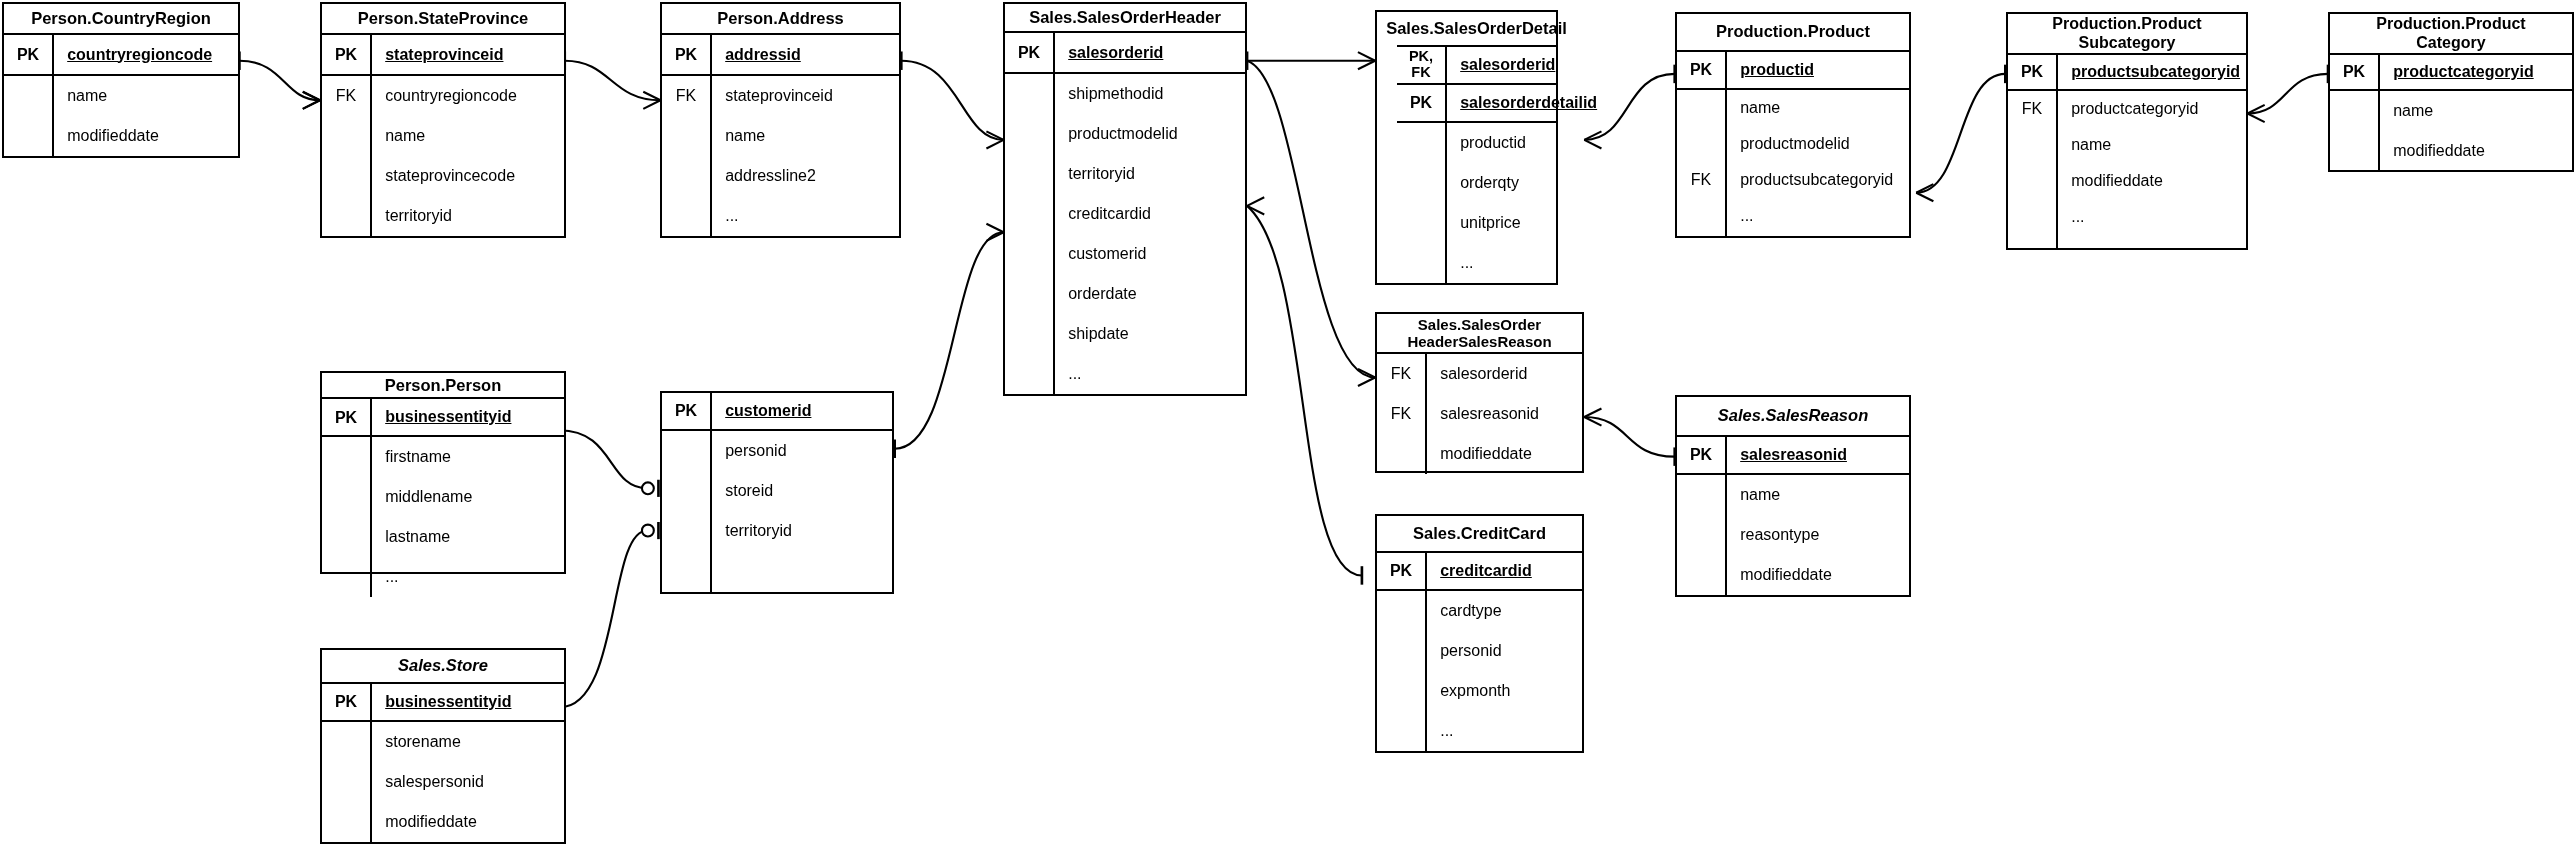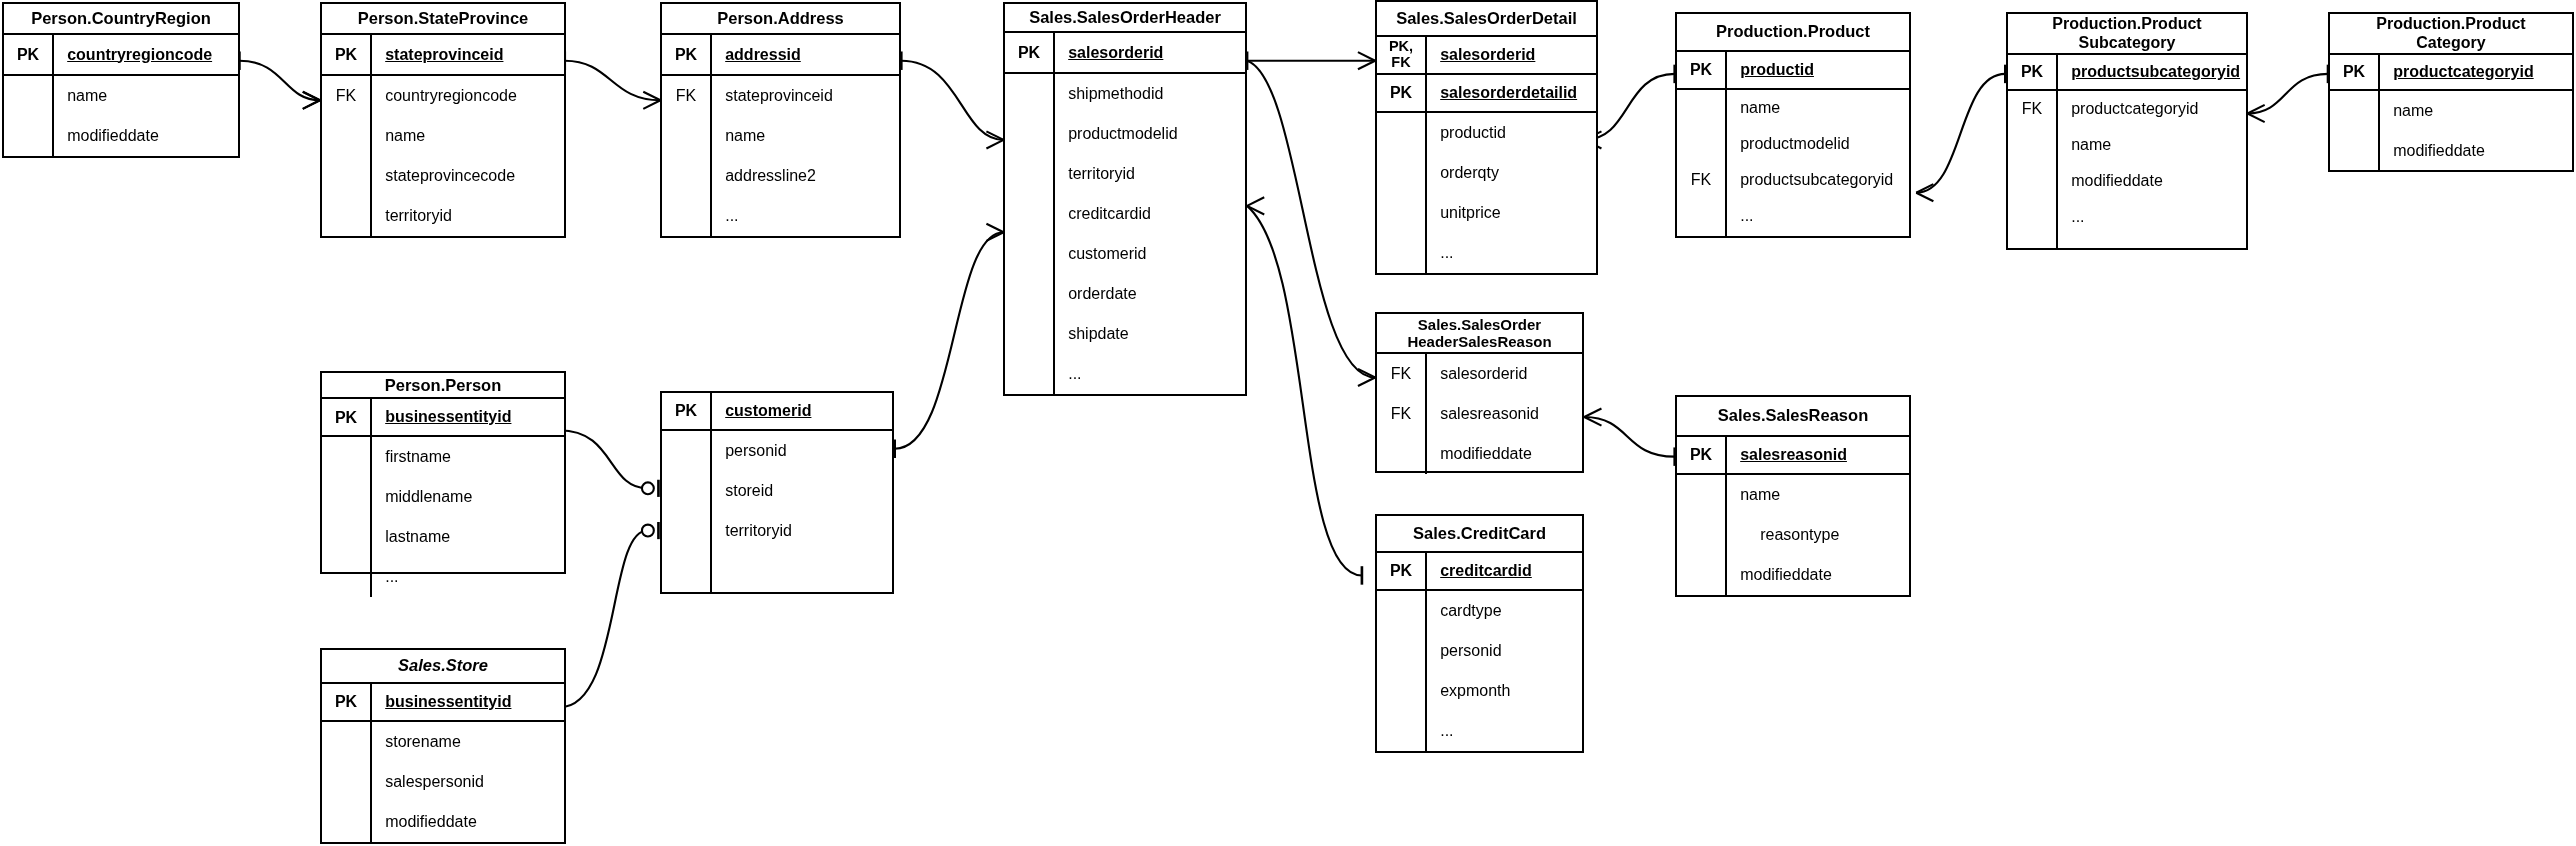--- a/index.html
+++ b/index.html
@@ -316,21 +316,21 @@
           <div class="field" style="height:40px;">creditcardid</div>
           <div class="field" style="height:40px;">customerid</div>
           <div class="field" style="height:40px;">orderdate</div>
           <div class="field" style="height:40px;">shipdate</div>
           <div class="field" style="height:40px;">...</div>
         </div>
       </div>
     </div>
   </div>
 
-  <div class="entity" style="left:1375px; top:0; width:223px; height:275px;">
+  <div class="entity" style="left:1375px; top:10px; width:183px; height:275px;padding-left:20px;">
     <div class="ent-title" style="height:41px;">Sales.SalesOrderDetail</div>
     <div class="ent-body">
       <div class="key-group" style="height:38px;">
         <div class="gutter" style="font-size:14.5px;">PK,
 FK</div>
         <div class="fields">
           <div class="field pk">salesorderid</div>
         </div>
       </div>
       <div class="key-group" style="height:38px;">
@@ -518,37 +518,37 @@
         <div class="fields rows">
           <div class="field" style="height:40px;">salesorderid</div>
           <div class="field" style="height:40px;">salesreasonid</div>
           <div class="field" style="height:40px;">modifieddate</div>
         </div>
       </div>
     </div>
   </div>
 
   <div class="entity" style="left:1675px; top:395px; width:236px; height:202px;">
-    <div class="ent-title" style="height:48px;">Sales.SalesReason</div>
+    <div class="ent-title" style="height:48px;font-style:italic;">Sales.SalesReason</div>
     <div class="ent-body">
       <div class="key-group" style="height:38px;">
         <div class="gutter">PK</div>
         <div class="fields">
           <div class="field pk">salesreasonid</div>
         </div>
       </div>
       <div class="attr-group">
         <div class="gutter rows">
           <div class="gutter-cell plain" style="height:40px;"></div>
           <div class="gutter-cell plain" style="height:40px;"></div>
           <div class="gutter-cell plain" style="height:40px;"></div>
         </div>
         <div class="fields rows">
           <div class="field" style="height:40px;">name</div>
-          <div class="field" style="height:40px;margin-left:20px;">reasontype</div>
+          <div class="field" style="height:40px;">reasontype</div>
           <div class="field" style="height:40px;">modifieddate</div>
         </div>
       </div>
     </div>
   </div>
 
   <div class="entity" style="left:1375px; top:514px; width:209px; height:239px;">
     <div class="ent-title" style="height:38px;">Sales.CreditCard</div>
     <div class="ent-body">
       <div class="key-group" style="height:38px;">

